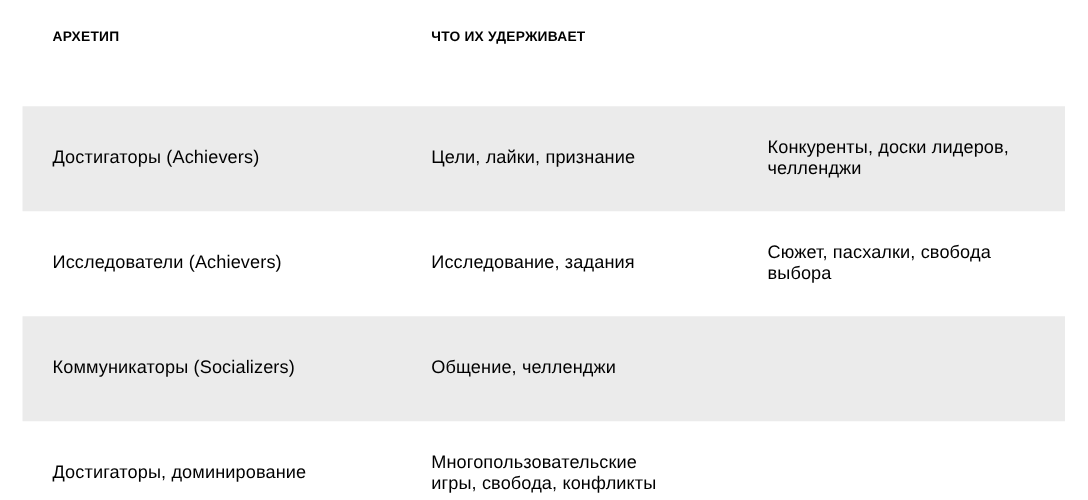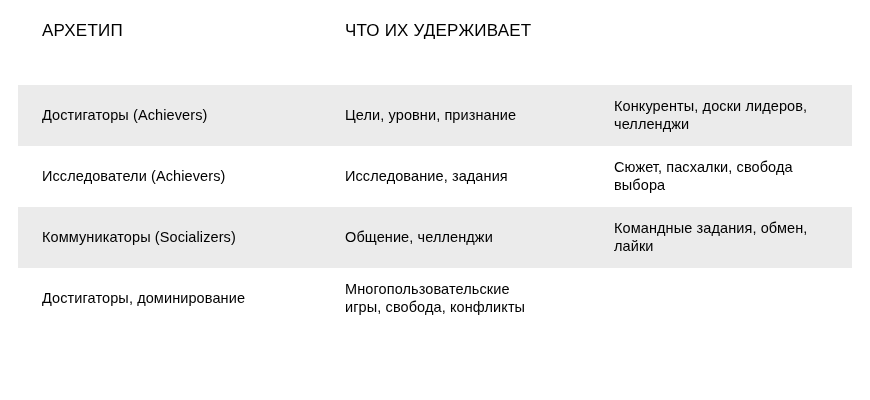--- a/index.html
+++ b/index.html
@@ -15,31 +15,31 @@
     margin-left: 18px;
     width: 834px;
   }
   .header-row {
     display: grid;
     grid-template-columns: 303px 269px 1fr;
     height: 85px;
     padding: 20px 10px 0 24px;
   }
   .header-cell {
-    font-weight: 400;
-    font-size: 17px;
+    font-weight: 700;
+    font-size: 11px;
     line-height: 21px;
     letter-spacing: 0.2px;
     white-space: pre-line;
   }
   .row {
     display: grid;
     grid-template-columns: 303px 269px 1fr;
     align-items: center;
-    height: 61px;
+    height: 84px;
     padding: 0 10px 0 24px;
   }
   .row.stripe {
     background: #ebebeb;
   }
   .cell {
     font-size: 14.5px;
     line-height: 17.5px;
     letter-spacing: 0.1px;
     white-space: pre-line;
@@ -50,37 +50,35 @@
 
 <div class="table">
 
   <div class="header-row">
     <div class="header-cell">АРХЕТИП</div>
     <div class="header-cell">ЧТО ИХ УДЕРЖИВАЕТ</div>
   </div>
 
   <div class="row stripe">
     <div class="cell">Достигаторы (Achievers)</div>
-    <div class="cell">Цели, уровни, признание</div>
+    <div class="cell">Цели, лайки, признание</div>
     <div class="cell">Конкуренты, доски лидеров,
 челленджи</div>
   </div>
 
   <div class="row">
     <div class="cell">Исследователи (Achievers)</div>
     <div class="cell">Исследование, задания</div>
     <div class="cell">Сюжет, пасхалки, свобода
 выбора</div>
   </div>
 
   <div class="row stripe">
     <div class="cell">Коммуникаторы (Socializers)</div>
     <div class="cell">Общение, челленджи</div>
-    <div class="cell">Командные задания, обмен,
-лайки</div>
   </div>
 
   <div class="row">
     <div class="cell">Достигаторы, доминирование</div>
     <div class="cell">Многопользовательские
 игры, свобода, конфликты</div>
   </div>
 
 </div>
 

